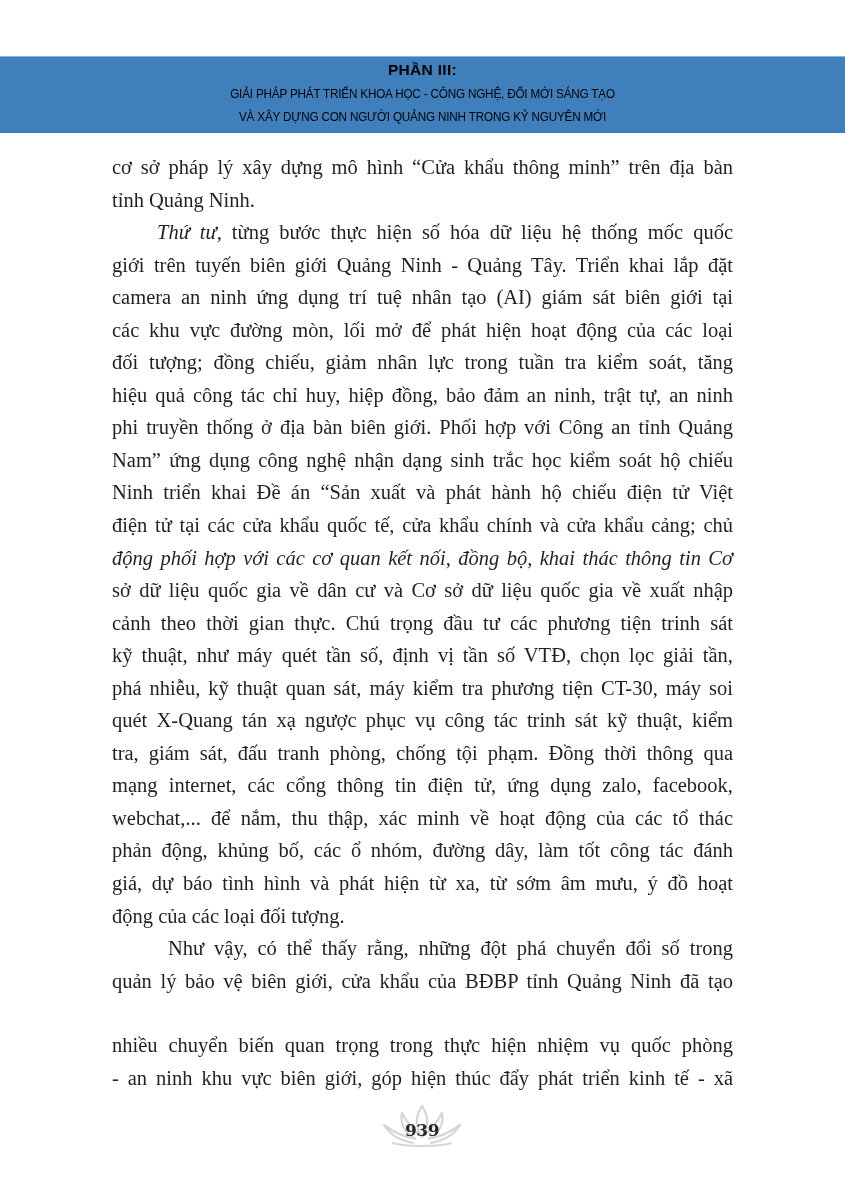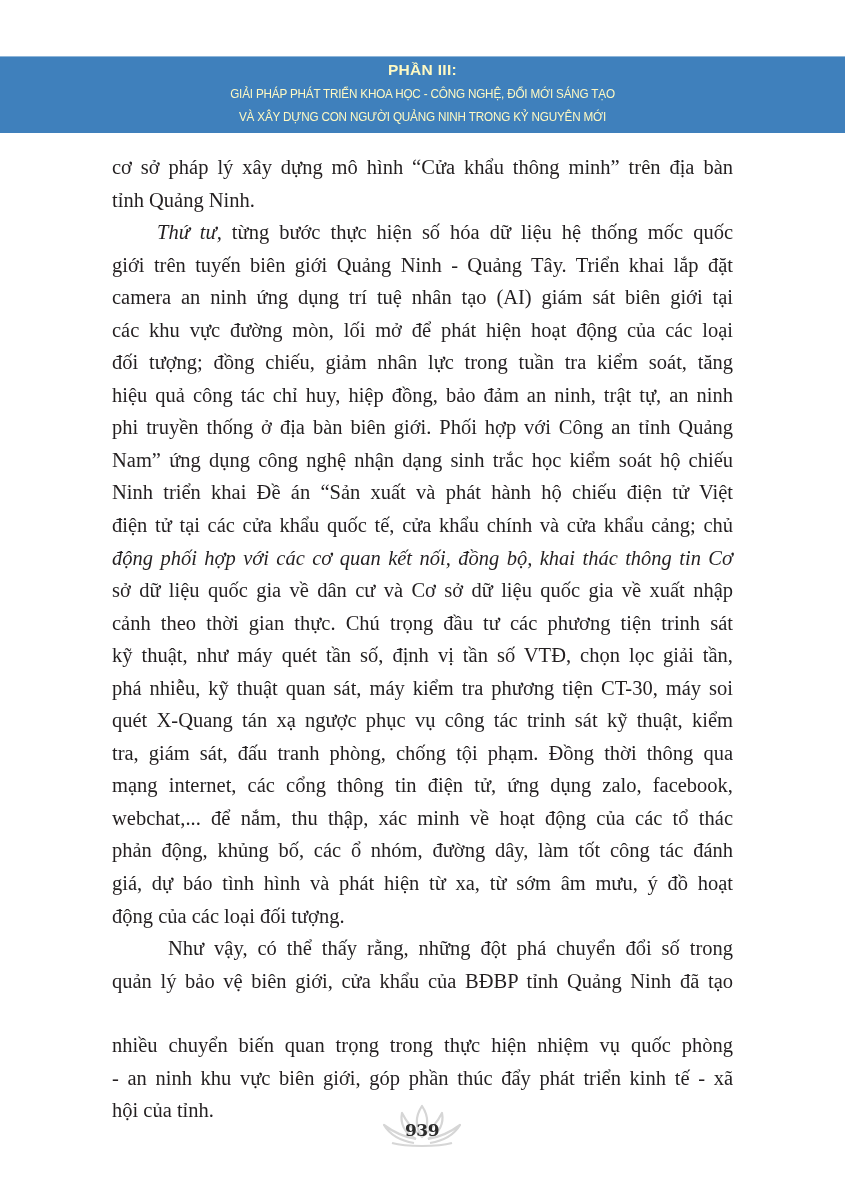--- a/index.html
+++ b/index.html
@@ -17,21 +17,21 @@
     }
     .header-band {
       position: absolute;
       left: 0;
       top: 56px;
       width: 845px;
       height: 76px;
       background: #3f80bc;
       border-top: 1px solid #8fb6d9;
       text-align: center;
-      color: #fef9c3;
+      color: #000000;
       font-family: "Liberation Sans", "DejaVu Sans", sans-serif;
     }
     .header-part {
       position: absolute;
       left: 0; right: 0;
       top: 3px;
       font-size: 15.5px;
       font-weight: bold;
       letter-spacing: 0.3px;
       line-height: 20px;
@@ -132,22 +132,21 @@
   <span class="line" style="white-space: normal;">quét X-Quang tán xạ ngược phục vụ công tác trinh sát kỹ thuật, kiểm</span>
   <span class="line" style="white-space: normal;">tra, giám sát, đấu tranh phòng, chống tội phạm. Đồng thời thông qua</span>
   <span class="line" style="white-space: normal;">mạng internet, các cổng thông tin điện tử, ứng dụng zalo, facebook,</span>
   <span class="line" style="white-space: normal;">webchat,... để nắm, thu thập, xác minh về hoạt động của các tổ thác</span>
   <span class="line" style="white-space: normal;">phản động, khủng bố, các ổ nhóm, đường dây, làm tốt công tác đánh</span>
   <span class="line" style="white-space: normal;">giá, dự báo tình hình và phát hiện từ xa, từ sớm âm mưu, ý đồ hoạt</span>
   <span class="line last">động của các loại đối tượng.</span>
   <span class="line indent2" style="white-space: normal;">Như vậy, có thể thấy rằng, những đột phá chuyển đổi số trong</span>
   <span class="line" style="white-space: normal;">quản lý bảo vệ biên giới, cửa khẩu của BĐBP tỉnh Quảng Ninh đã tạo</span>
   <span class="line" style="white-space: normal; margin-top: 32px;">nhiều chuyển biến quan trọng trong thực hiện nhiệm vụ quốc phòng</span>
-  <span class="line" style="white-space: normal;">- an ninh khu vực biên giới, góp phần thúc đẩy phát triển kinh tế - xã</span>
-  <span class="line last">hội của tỉnh.</span>
+  <span class="line" style="white-space: normal;">- an ninh khu vực biên giới, góp hiện thúc đẩy phát triển kinh tế - xã</span>
 </div>
 
 <div class="footer">
   <svg width="100" height="46" viewBox="0 0 100 46">
     <g fill="none" stroke="#d6d6d6" stroke-width="2.2" stroke-linejoin="round">
       <path d="M50 3 C44 12 42 22 50 34 C58 22 56 12 50 3 Z"></path>
       <path d="M50 34 C40 26 34 18 30 10 C28 20 32 30 44 36"></path>
       <path d="M50 34 C60 26 66 18 70 10 C72 20 68 30 56 36"></path>
       <path d="M44 36 C32 34 20 28 12 22 C18 32 30 38 42 40"></path>
       <path d="M56 36 C68 34 80 28 88 22 C82 32 70 38 58 40"></path>

